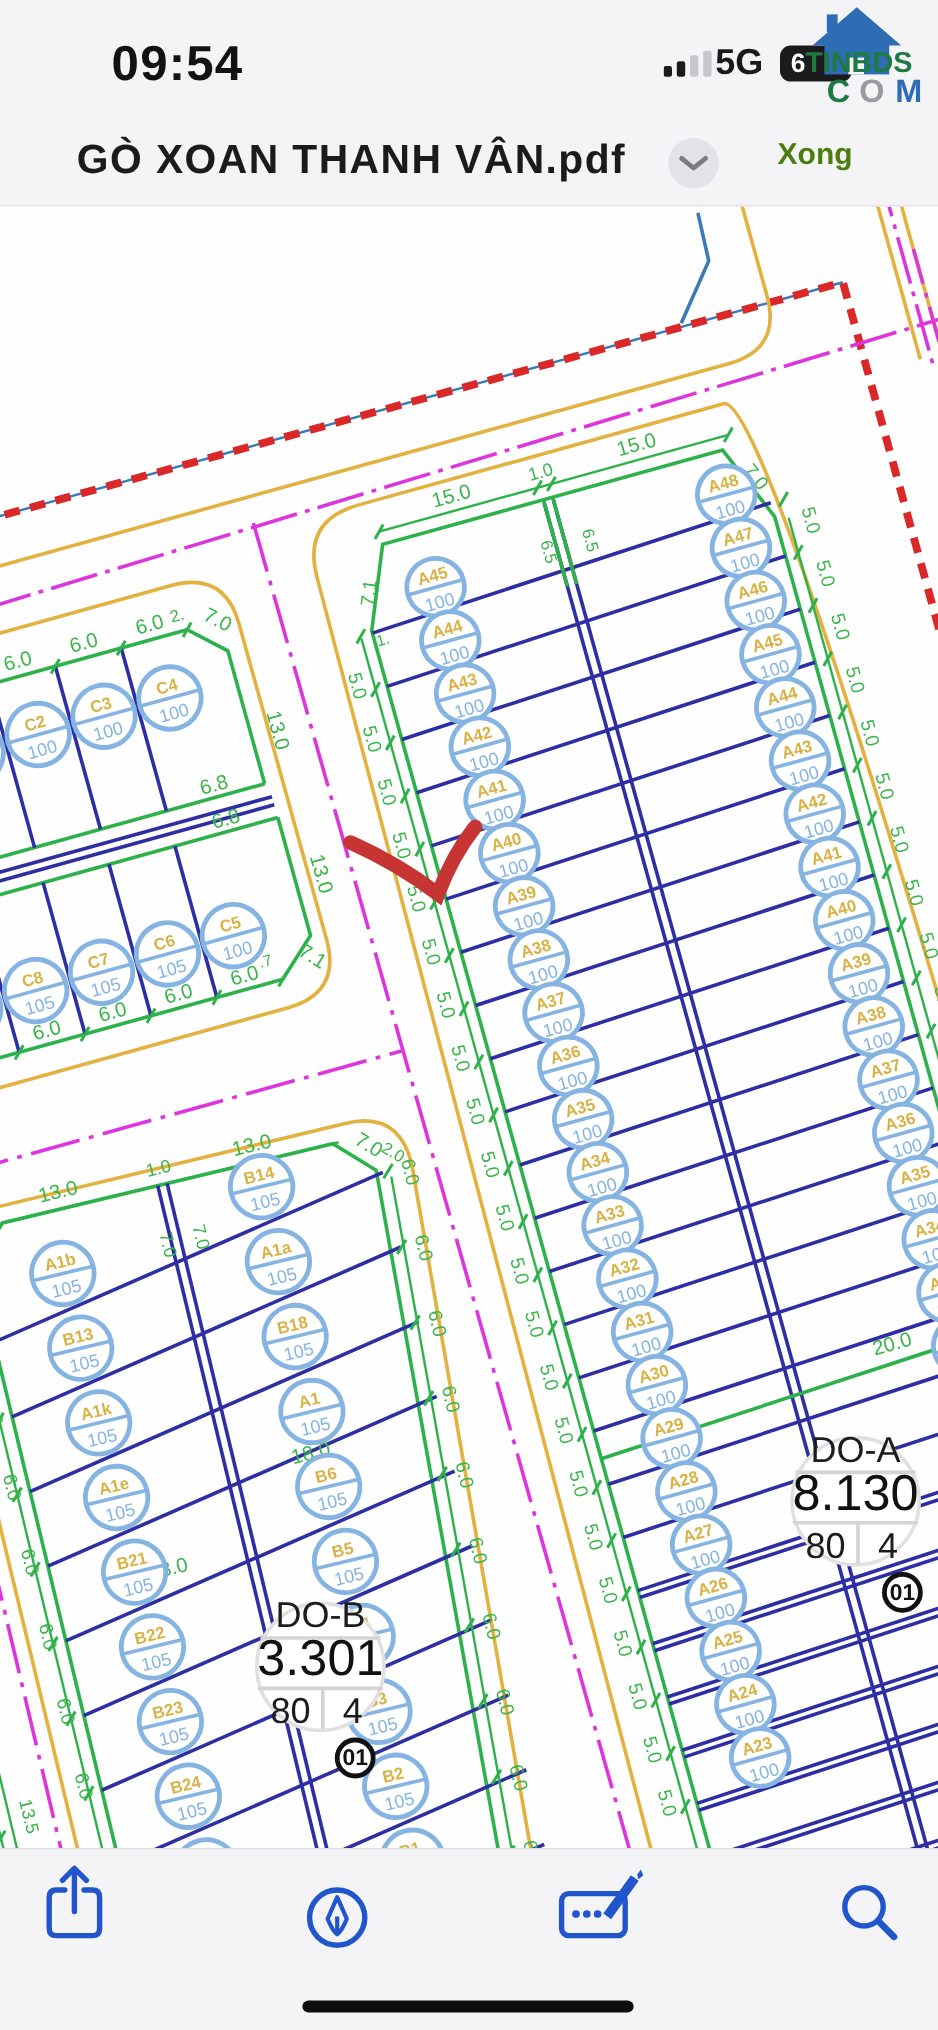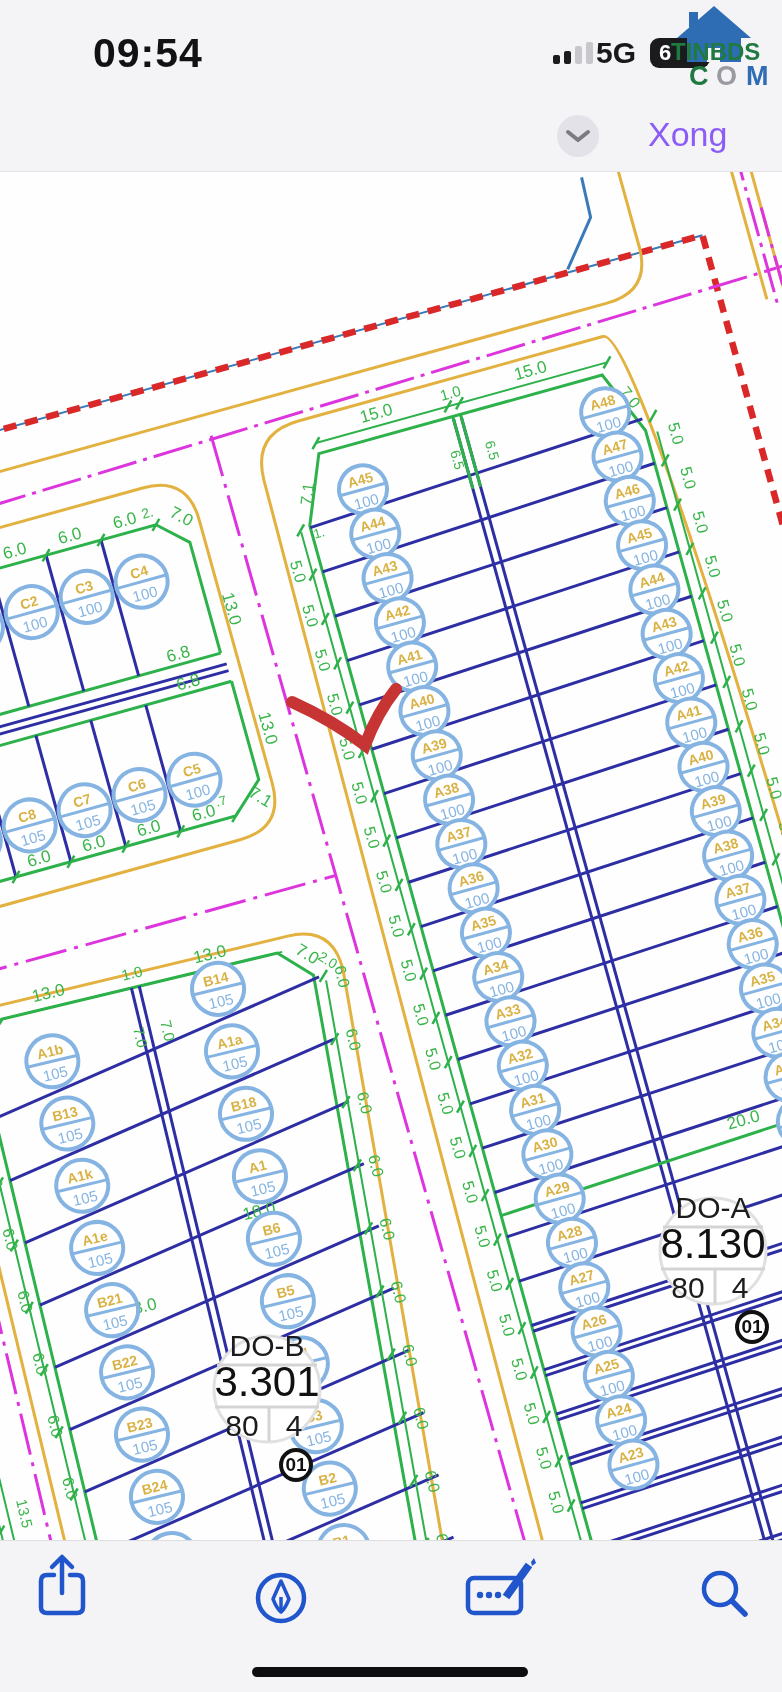--- a/index.html
+++ b/index.html
@@ -942,27 +942,28 @@
     <rect x="32" y="36" width="54" height="26" fill="#2e6db4"></rect>
     <rect x="52" y="48" width="13" height="14" fill="#f4f3f6"></rect>
     <text x="16" y="60" font-size="24" font-weight="bold" fill="#1e7a40" font-family="Liberation Sans,sans-serif">TINBDS</text>
     <text x="34" y="85" font-size="27" font-weight="bold" fill="#1e7a40" font-family="Liberation Sans,sans-serif">C</text>
     <text x="61" y="85" font-size="27" font-weight="bold" fill="#9a9aa0" font-family="Liberation Sans,sans-serif">O</text>
     <text x="91" y="85" font-size="27" font-weight="bold" fill="#2e6db4" font-family="Liberation Sans,sans-serif">M</text>
   </svg>
 </div>
 
 <div class="bar" style="top:100px;height:72px;border-bottom:1px solid #e2e2e4">
+  <div style="position:absolute;left:64px;top:14px;font-size:34px;font-weight:bold;color:#1b1b1d;letter-spacing:1.2px">GÒ XOAN THANH VÂN.pdf</div>
 
   <div style="position:absolute;left:557px;top:15px;width:42px;height:42px;border-radius:21px;background:#e3e2e8"></div>
   <svg width="26" height="16" style="position:absolute;left:565px;top:29px">
       <path d="M 3 3 L 13 11 L 23 3" fill="none" stroke="#7b7b81" stroke-width="4" stroke-linecap="round" stroke-linejoin="round"></path>
     </svg>
 
-  <div style="position:absolute;left:648px;top:15px;font-size:34px;font-weight:normal;color:#8b5cf6">Xong</div>
+  <div style="position:absolute;left:648px;top:15px;font-size:25px;font-weight:bold;color:#4d7c0f">Xong</div>
 </div>
 
 <div class="bar" style="top:1540px;height:152px;border-top:1px solid #dedee1">
 
   <svg width="60" height="70" viewBox="0 0 60 70" style="position:absolute;left:32px;top:12px">
     <path d="M 30 5 L 30 40" stroke="#2155cc" stroke-width="4.5" fill="none" stroke-linecap="round"></path>
     <path d="M 20 14 L 30 4 L 40 14" stroke="#2155cc" stroke-width="4.5" fill="none" stroke-linecap="round" stroke-linejoin="round"></path>
     <path d="M 22 22 L 15 22 Q 9 22 9 28 L 9 54 Q 9 60 15 60 L 45 60 Q 51 60 51 54 L 51 28 Q 51 22 45 22 L 38 22" stroke="#2155cc" stroke-width="4.5" fill="none" stroke-linejoin="round" stroke-linecap="round"></path>
   </svg>
 

